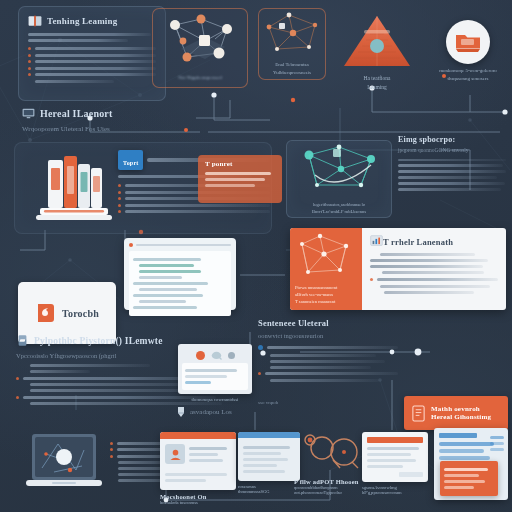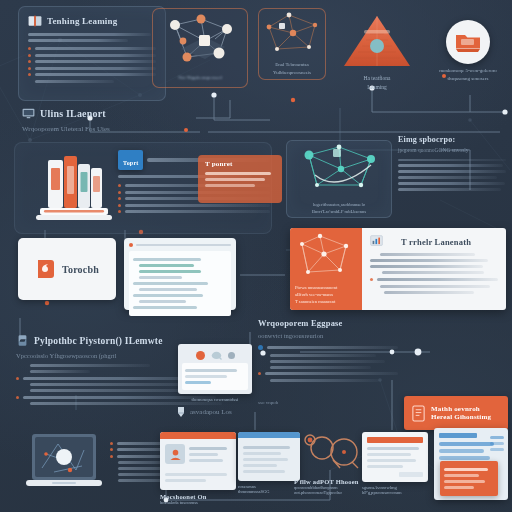--- a/index.html
+++ b/index.html
@@ -30,21 +30,21 @@
   .hdr.dark{color:#cfdcea;}
   .hdr.light{color:#3e4d5e;}
   .sub{font-size:5.5px;filter:blur(.6px);opacity:.75;}
   .sub.dark{color:#93a7bc;}
   .cap{font-size:5px;filter:blur(.7px);text-align:center;}
   .cap.dark{color:#9db0c4;}
   
   .panel{position:absolute;box-sizing:border-box;}
   .pdark{background:rgba(58,75,95,.42);border:1px solid rgba(125,150,175,.32);border-radius:7px;
          box-shadow:inset 0 0 18px rgba(120,150,185,.06);}
-  .pwhite{background:#f4f6f8;border-radius:5px;box-shadow:0 2px 7px rgba(0,0,0,.33);}
+  .pwhite{background:#f4f6f8;border-radius:5px;box-shadow:0 2px 7px rgba(0,0,0,.33);margin-top:44px;}
   .orange{background:#e2643c;}
   .chip{position:absolute;background:#e2643c;border-radius:3px;box-shadow:0 2px 6px rgba(0,0,0,.35);}
   .chip .hdr{color:#fff;}
   .ring{border:1px solid rgba(214,118,76,.55);border-radius:7px;background:rgba(50,65,84,.25);}
   .circ{border-radius:50%;background:#f2f4f6;box-shadow:0 2px 7px rgba(0,0,0,.35);}
   .shadowbox{box-shadow:0 3px 10px rgba(0,0,0,.35);}
 </style>
 </head>
 <body>
 
@@ -227,21 +227,21 @@
     <div class="cap dark" style="line-height:8px;">thsqasonng sonosers</div>
   </div>
 
   <div style="position:absolute;left:22px;top:108px;width:200px;">
     <div style="display:flex;align-items:center;gap:5px;">
       <svg width="13" height="11" viewBox="0 0 22 18">
         <rect x="1" y="1" width="20" height="13" rx="1.5" fill="#9fb3c7"></rect>
         <rect x="3" y="3" width="16" height="9" rx="1" fill="#3d5066"></rect>
         <rect x="8" y="15" width="6" height="2" fill="#9fb3c7"></rect>
       </svg>
-      <span class="hdr dark" style="font-size:10px;">Ulins ILaenort</span>
+      <span class="hdr dark" style="font-size:10px;">Hereal ILaenort</span>
     </div>
     <div class="sub dark" style="margin-top:6px;font-size:7px;">Wrqooporem Uleteral Fos Uies</div>
   </div>
 
   <div class="panel pdark" style="left:14px;top:142px;width:258px;height:92px;opacity:.55;border-radius:8px;"></div>
 
   <div style="position:absolute;left:28px;top:150px;width:86px;height:76px;">
     <svg width="86" height="76" viewBox="0 0 86 76">
       <rect x="20" y="10" width="15" height="48" rx="2" fill="#f3f5f7"></rect>
       <rect x="23" y="18" width="9" height="22" rx="1" fill="#e2643c" opacity=".85"></rect>
@@ -376,21 +376,21 @@
             <circle cx="30" cy="22" r="2.6"></circle>
           </g>
       </svg>
       <div style="position:absolute;left:5px;bottom:5px;right:5px;">
         <div class="cap" style="color:#ffe8df;font-size:4.6px;text-align:left;line-height:7px;">Ptowa mnannannnnont</div>
         <div class="cap" style="color:#ffe8df;font-size:4.6px;text-align:left;line-height:7px;">aBforh vee-oa-mann</div>
         <div class="cap" style="color:#ffe8df;font-size:4.6px;text-align:left;line-height:7px;">T sannnsien maanrant</div>
       </div>
     </div>
     <div style="flex:1;padding:7px 8px;box-sizing:border-box;">
-      <div style="display:flex;align-items:center;gap:18px;">
+      <div style="display:flex;align-items:center;gap:0;">
         <svg width="13" height="13" viewBox="0 0 20 20">
           <rect x="1" y="1" width="18" height="15" rx="1.5" fill="#dfe6ed" stroke="#b3c2cf" stroke-width=".8"></rect>
           <rect x="4" y="9" width="2.6" height="5" fill="#5f7890"></rect>
           <rect x="8.4" y="6" width="2.6" height="8" fill="#2f7fc4"></rect>
           <rect x="12.8" y="4" width="2.6" height="10" fill="#e2643c"></rect>
         </svg>
         <span class="hdr light" style="font-size:8.5px;">T rrhelr Lanenath</span>
       </div>
       <div style="margin-top:5px;">
         <div class="txline" style="width:74%;margin-left:10px;background:linear-gradient(90deg,#8b9aab,rgba(139,154,171,.2));opacity:.7"></div>
@@ -446,21 +446,21 @@
       <div style="background:#fbfcfd;border-radius:2px;padding:3px;">
         <div class="txline" style="width:86%;background:#c3d2dc"></div>
         <div class="txline" style="width:70%;background:#d2dde5"></div>
         <div class="txline" style="width:44%;background:#9fc7e0"></div>
       </div>
     </div>
     <div class="cap dark" style="margin-top:3px;font-size:4.8px;">tbomonqsa cowrnmtdssi</div>
   </div>
 
   <div style="position:absolute;left:258px;top:318px;width:140px;">
-    <div class="hdr dark" style="font-size:8.5px;">Wrqooporem Eggpase</div>
+    <div class="hdr dark" style="font-size:8.5px;">Senteneee Uleteral</div>
     <div class="sub dark" style="margin-top:4px;font-size:6.5px;">oonwvtct tngoousreurion</div>
     <div style="margin-top:6px;">
       <div class="bullet">
           <i style="background:#2f7fc4;width:5px;height:5px;"></i>
           <span class="txline" style="width:84%;background:linear-gradient(90deg,#9fb2c6,rgba(125,144,166,.12));opacity:.6"></span>
         </div>
       <div class="txline" style="width:76%;margin-left:12px;background:linear-gradient(90deg,#9fb2c6,rgba(125,144,166,.12));opacity:.5"></div>
       <div class="txline" style="width:82%;margin-left:12px;background:linear-gradient(90deg,#9fb2c6,rgba(125,144,166,.12));opacity:.5"></div>
       <div class="txline" style="width:72%;margin-left:12px;background:linear-gradient(90deg,#9fb2c6,rgba(125,144,166,.12));opacity:.5"></div>
       <div class="bullet">

